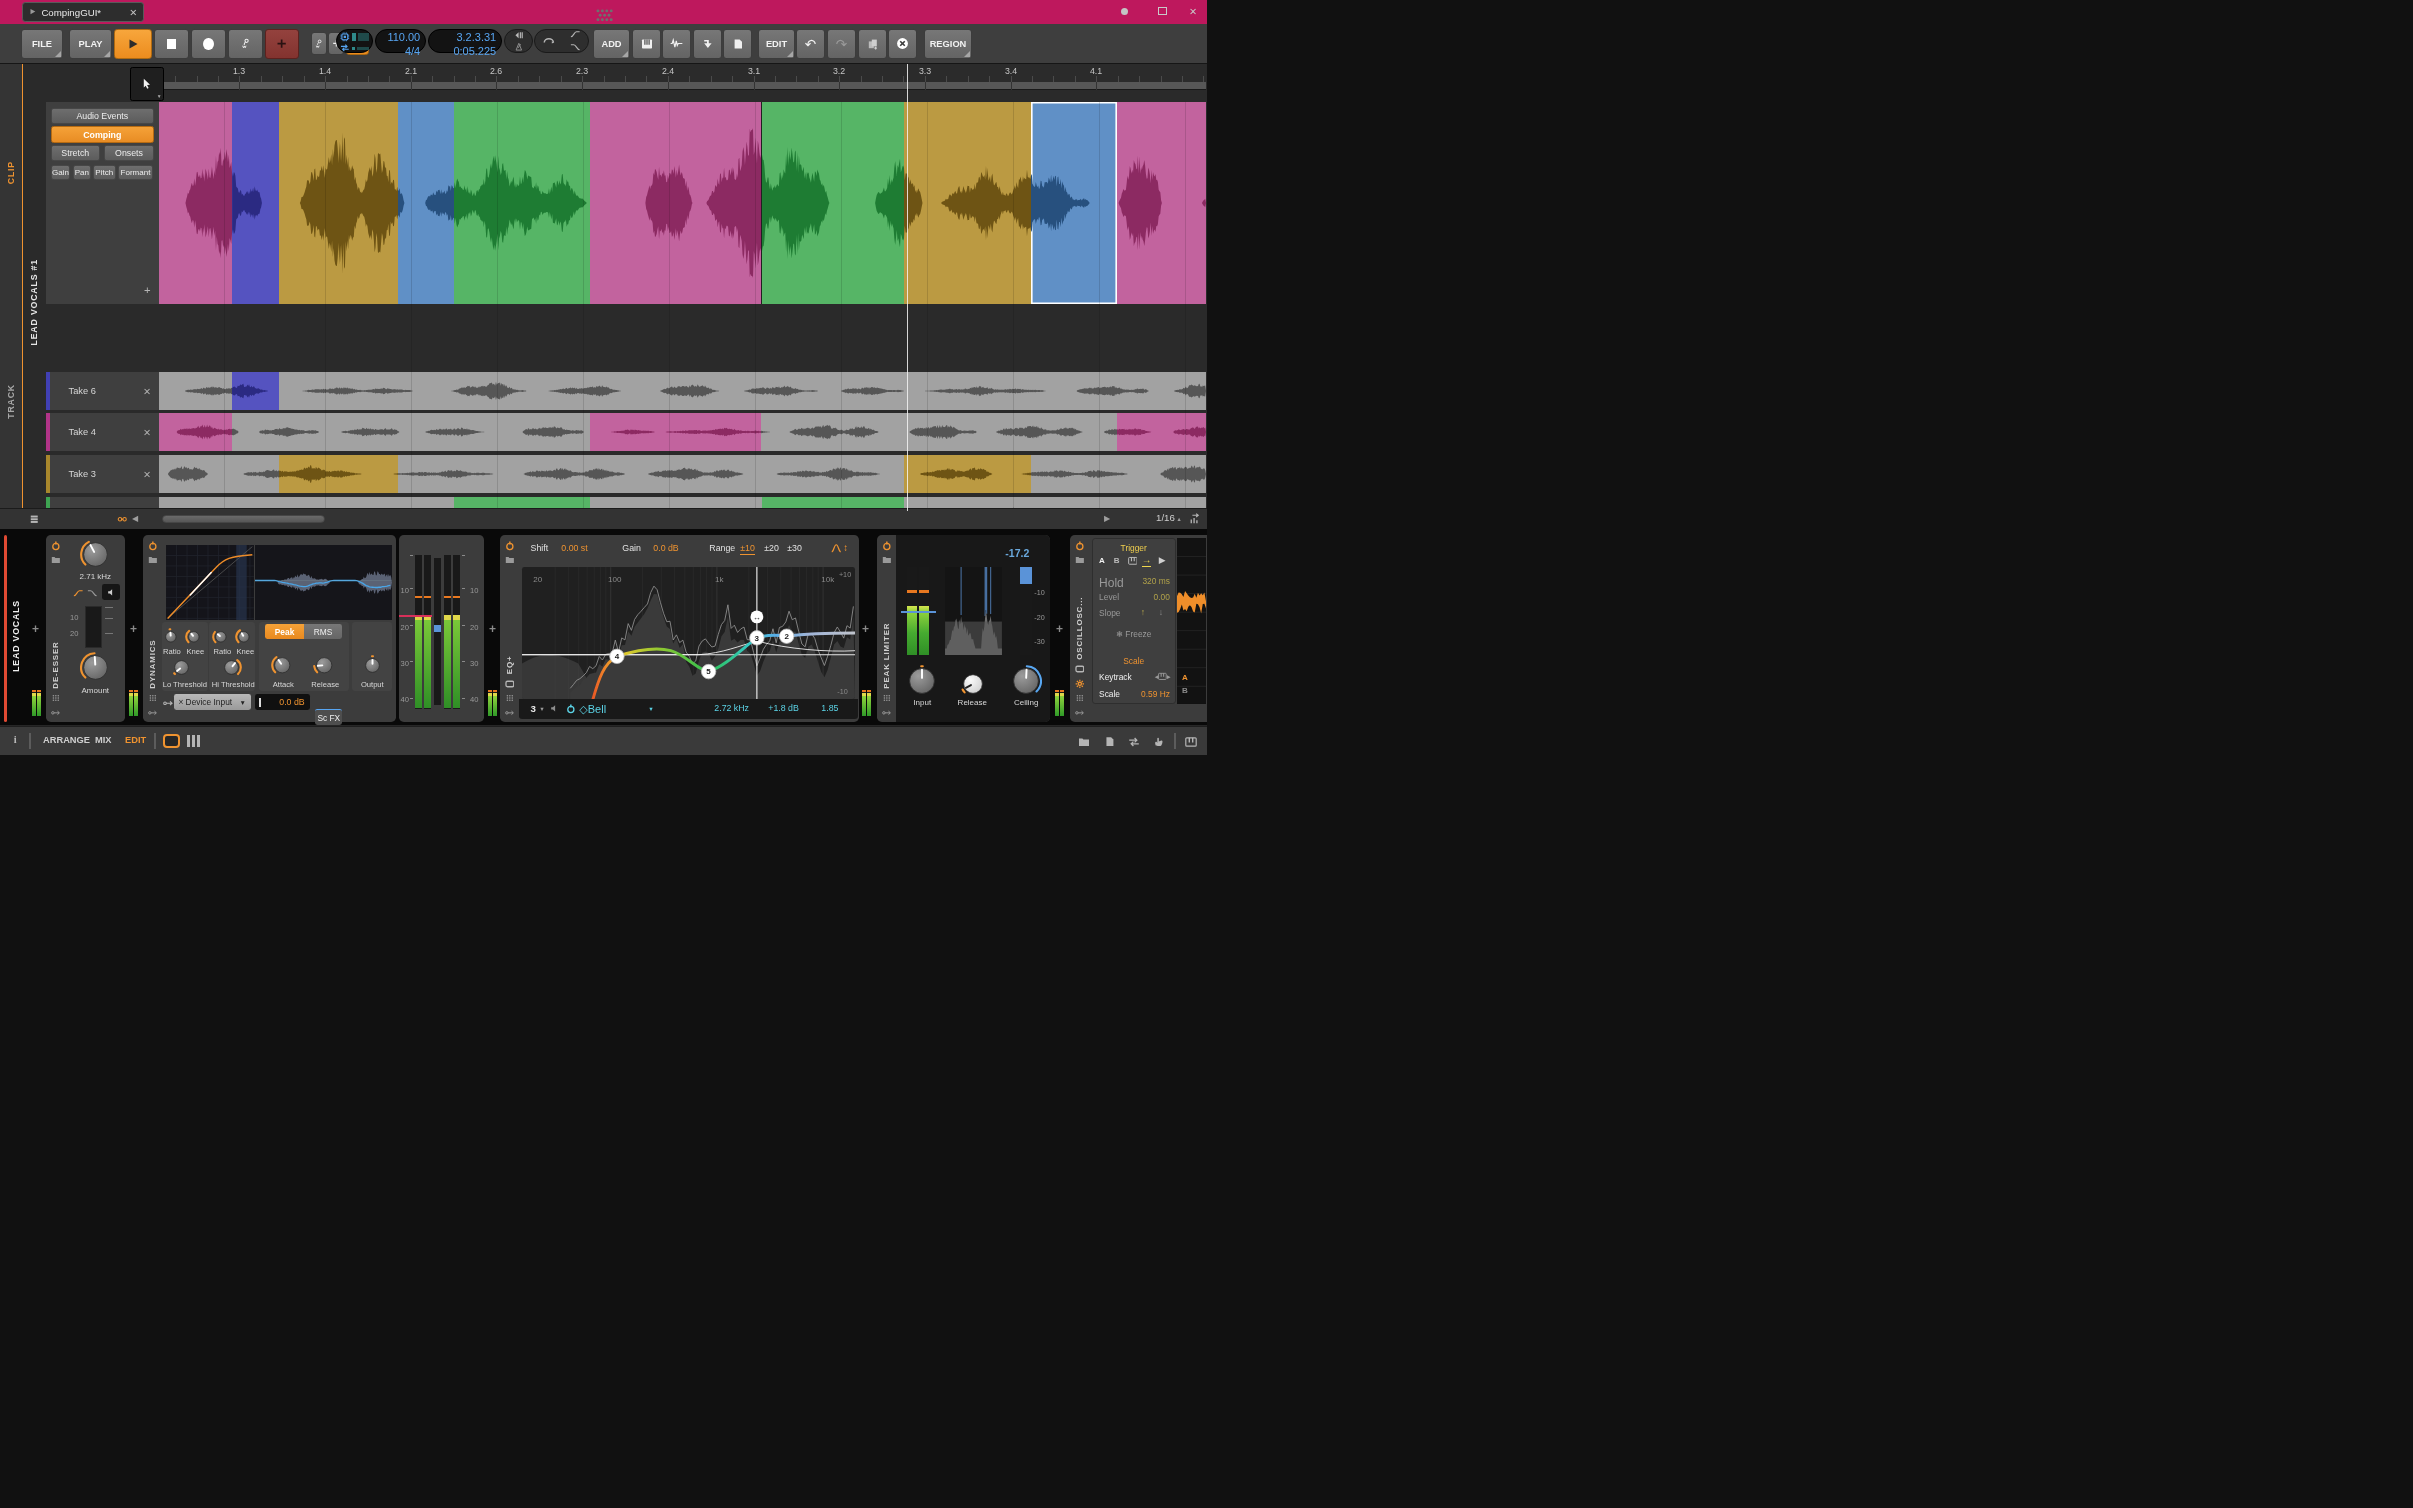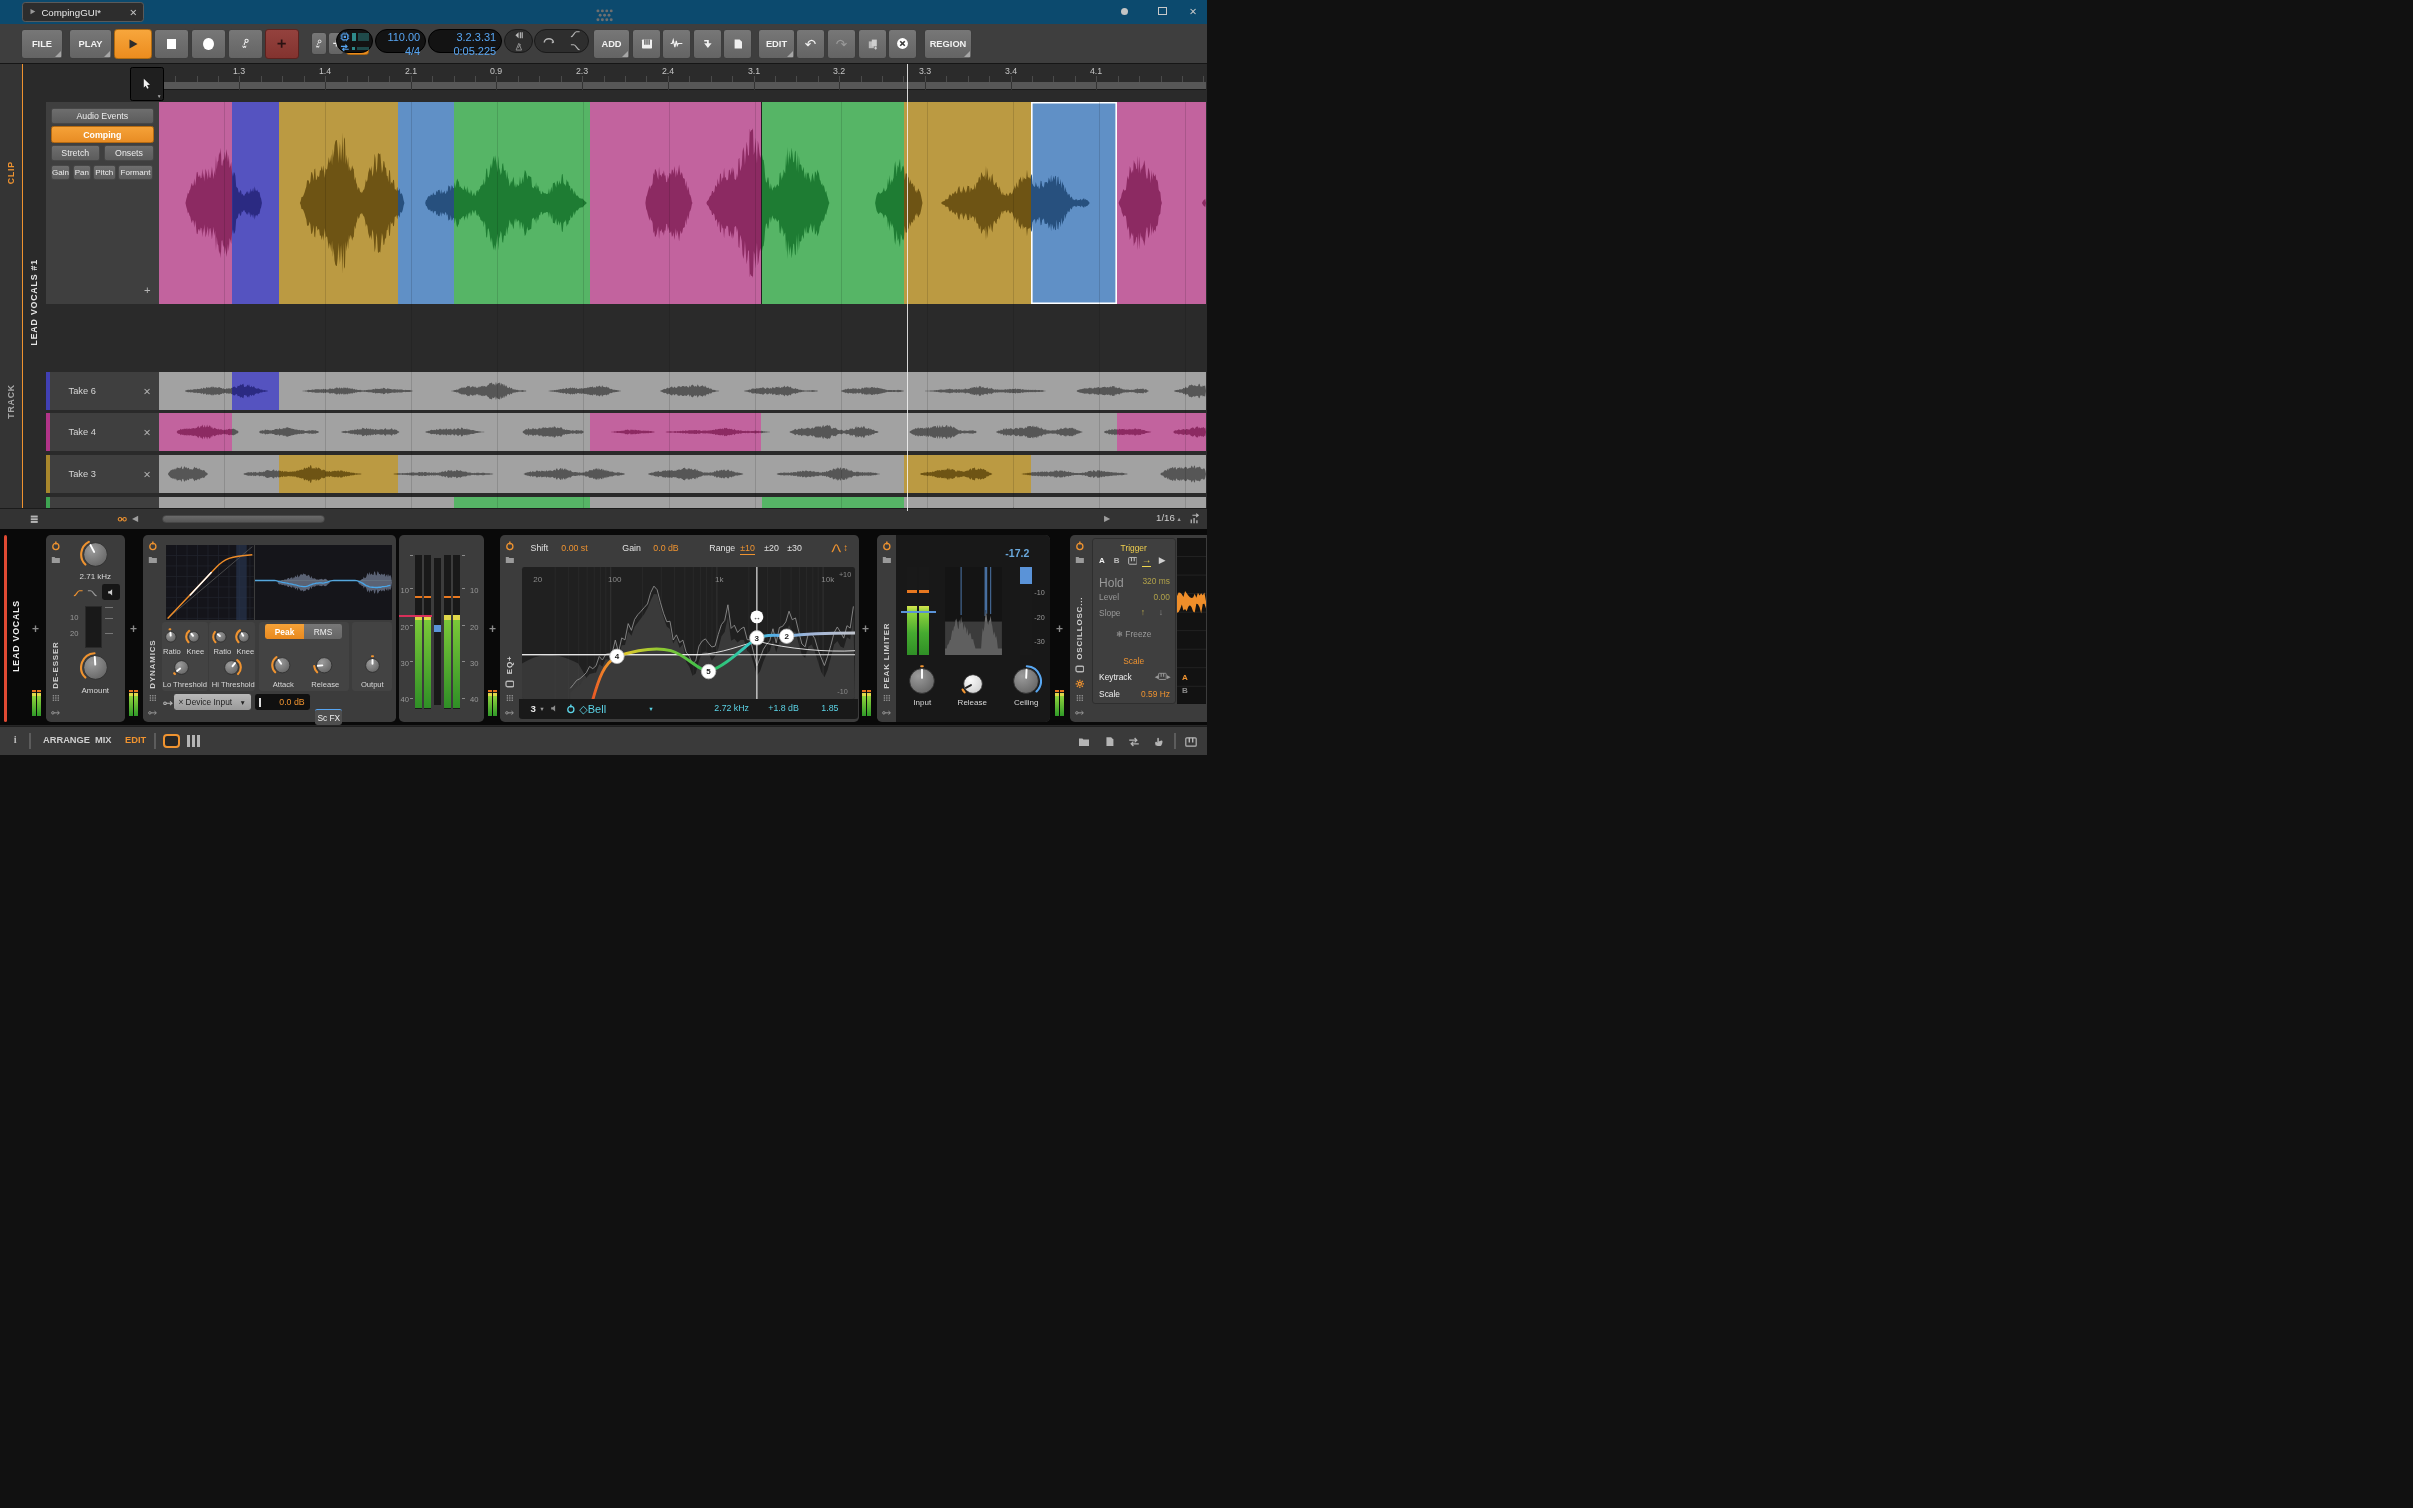--- a/index.html
+++ b/index.html
@@ -2,21 +2,21 @@
 <html style="font-size:13px"><head>
 <meta charset="utf-8">
 <style>
   html,body{margin:0;padding:0;background:#111;}
   *{box-sizing:border-box;}
   #app{position:relative;width:1207px;height:755px;background:#262626;overflow:hidden;
        font-family:"Liberation Sans",sans-serif;color:#ddd;-webkit-font-smoothing:antialiased;}
   .abs{position:absolute;}
   .icon{display:inline-block;line-height:0;}
   
-  #titlebar{position:absolute;left:0;top:0;width:100%;height:24px;background:#0c4a6e;}
+  #titlebar{position:absolute;left:0;top:0;width:100%;height:24px;background:#be185d;}
   #tab{position:absolute;left:22px;top:2.4px;height:19.3px;width:122px;border:0.8px solid #5a5a5a;border-radius:3.2px;
        background:#2d2d2d;display:flex;align-items:center;padding:0 5.6px;gap:5.6px;font-size:9.7px;color:#e8e8e8;}
   .winbtn{position:absolute;top:5.6px;color:#c9c9c9;font-size:9.7px;cursor:default;}
   
   #toolbar{position:absolute;left:0;top:24px;width:100%;height:40px;background:#3e3e3e;border-bottom:1.6px solid #161616;}
   .tbtn{position:absolute;top:4.8px;height:30px;background:linear-gradient(#777,#646464);border:0.8px solid #3c3c3c;
         border-radius:3.2px;color:#f2f2f2;font-size:9.3px;font-weight:bold;display:flex;align-items:center;justify-content:center;overflow:hidden;}
   .fold::after{content:"";position:absolute;right:0.8px;bottom:0.8px;border-left:6.4px solid transparent;border-bottom:6.4px solid #a6a6a6;}
   .tpanel{position:absolute;top:4.8px;height:24px;background:#131313;border:0.8px solid #000;border-radius:12px;
           color:#57a5f2;font-size:11px;line-height:1.25;}
@@ -307,21 +307,21 @@
     <div id="leftrail">
       <span class="vtext abs" style="left:5.6px;top:97px;color:#ef9330;font-size:8.8px;font-weight:bold">CLIP</span>
       <span class="vtext abs" style="left:5.6px;top:320px;color:#a8a8a8;font-size:8.8px;font-weight:bold">TRACK</span>
     </div>
     <span class="vtext abs" style="left:29px;top:195px;color:#e6e6e6;font-size:8.8px;font-weight:bold">LEAD VOCALS #1</span>
 
     <div id="ruler">
         <span class="rlabel" style="left: 80px;">1.3</span>
         <span class="rlabel" style="left: 166px;">1.4</span>
         <span class="rlabel" style="left: 252px;">2.1</span>
-        <span class="rlabel" style="left: 337px;">0.9</span>
+        <span class="rlabel" style="left: 337px;">2.6</span>
         <span class="rlabel" style="left: 423px;">2.3</span>
         <span class="rlabel" style="left: 509px;">2.4</span>
         <span class="rlabel" style="left: 595px;">3.1</span>
         <span class="rlabel" style="left: 680px;">3.2</span>
         <span class="rlabel" style="left: 766px;">3.3</span>
         <span class="rlabel" style="left: 852px;">3.4</span>
         <span class="rlabel" style="left: 937px;">4.1</span>
         <span class="rtickmin" style="left: 16px;"></span>
         <span class="rtickmin" style="left: 38px;"></span>
         <span class="rtickmin" style="left: 59px;"></span>

